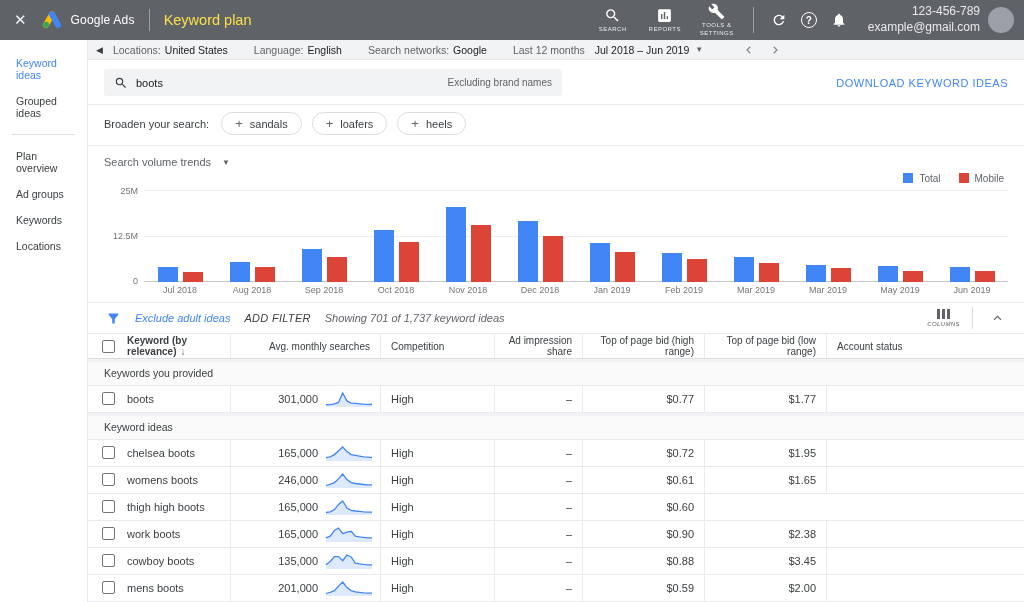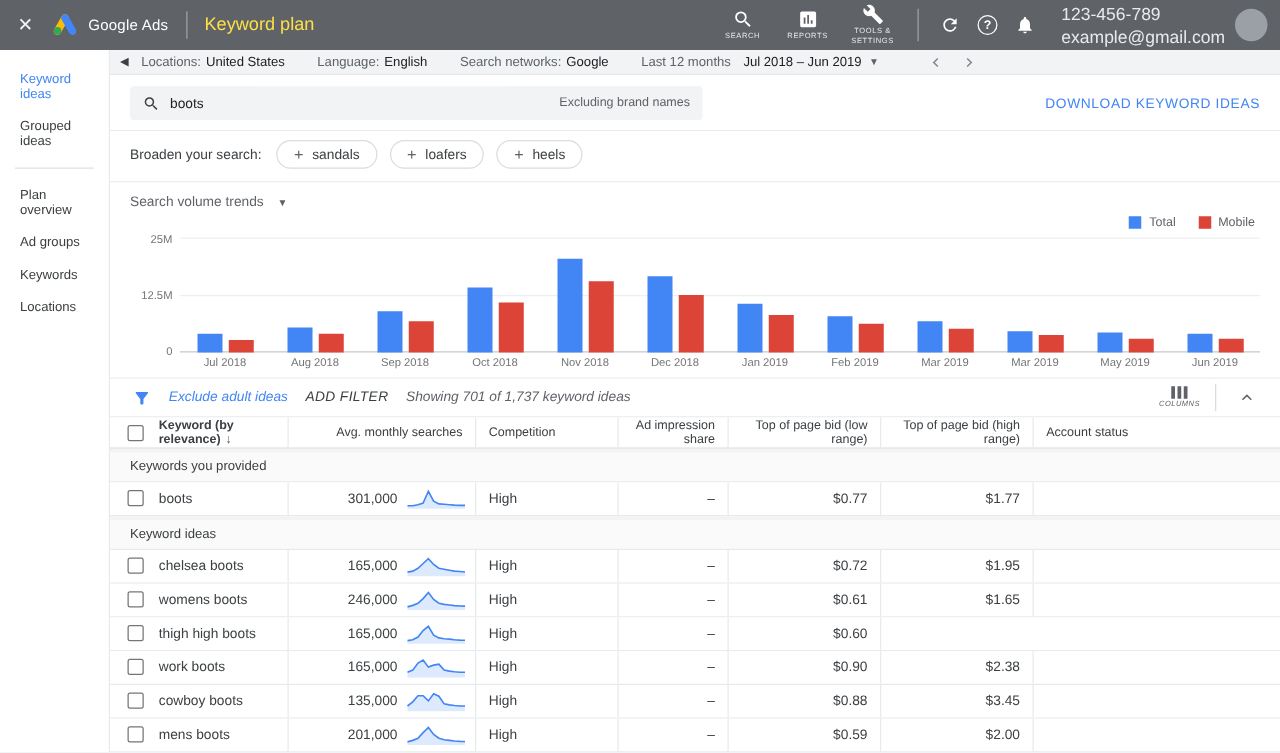--- a/index.html
+++ b/index.html
@@ -14,21 +14,21 @@
   .brand-name { font-size:12px; letter-spacing:.2px; color:#fff; }
   .tb-divider { width:1px; height:22px; background:rgba(255,255,255,.4); margin:0 14px; }
   .page-title { font-size:14.5px; font-weight:500; color:#fde047; }
   .tb-right { margin-left:auto; display:flex; align-items:center; }
   .tb-nav-item { display:flex; flex-direction:column; align-items:center; justify-content:center; width:52px; gap:2px; cursor:pointer; }
   .tb-nav-item svg { display:block; }
   .tb-nav-label { font-size:6px; letter-spacing:.5px; color:#e8eaed; text-align:center; line-height:1.3; width:40px; }
   .tb-vert { width:1px; height:26px; background:rgba(255,255,255,.4); margin:0 10px; }
   .tb-round { width:30px; display:flex; align-items:center; justify-content:center; cursor:pointer; }
   .help-circle { width:16px; height:16px; border:1.5px solid #fff; border-radius:50%; font-size:10px; font-weight:700; display:flex; align-items:center; justify-content:center; color:#fff; }
-  .account { font-size:14px; line-height:1.3; color:#e8eaed; margin:0 8px 0 14px; }
+  .account { text-align:right; font-size:12px; line-height:1.3; color:#e8eaed; margin:0 8px 0 14px; }
   .avatar { width:26px; height:26px; border-radius:50%; background:#9aa0a6; cursor:pointer; }
 
   
   .main { display:flex; height:562px; }
   .sidebar { width:88px; background:#fff; border-right:1px solid #e8eaed; padding-top:10px; flex:none; }
   .side-item { padding:7px 8px 7px 16px; font-size:10.5px; color:#3c4043; cursor:pointer; }
   .side-item.active { color:#4285f4; }
   .side-divider { height:1px; background:#e0e0e0; margin:8px 12px; }
   .content { flex:1; min-width:0; display:flex; flex-direction:column; }
 
@@ -347,22 +347,22 @@
       </div>
 
       <div class="tgrid thead">
         <div class="th c1">
           <span class="cbx"></span>
           <span><span>Keyword (by relevance)</span><span class="sort-arrow">↓</span></span>
         </div>
         <div class="th right">Avg. monthly searches</div>
         <div class="th">Competition</div>
         <div class="th right">Ad impression share</div>
+        <div class="th right">Top of page bid (high range)</div>
         <div class="th right">Top of page bid (low range)</div>
-        <div class="th right">Top of page bid (high range)</div>
         <div class="th">Account status</div>
       </div>
 
       <div>
           <div class="section-gap"></div>
           <div class="section-row">Keywords you provided</div>
           <div class="tgrid trow">
             <div class="cell c1">
               <span class="cbx"></span>
               <span>boots</span>

